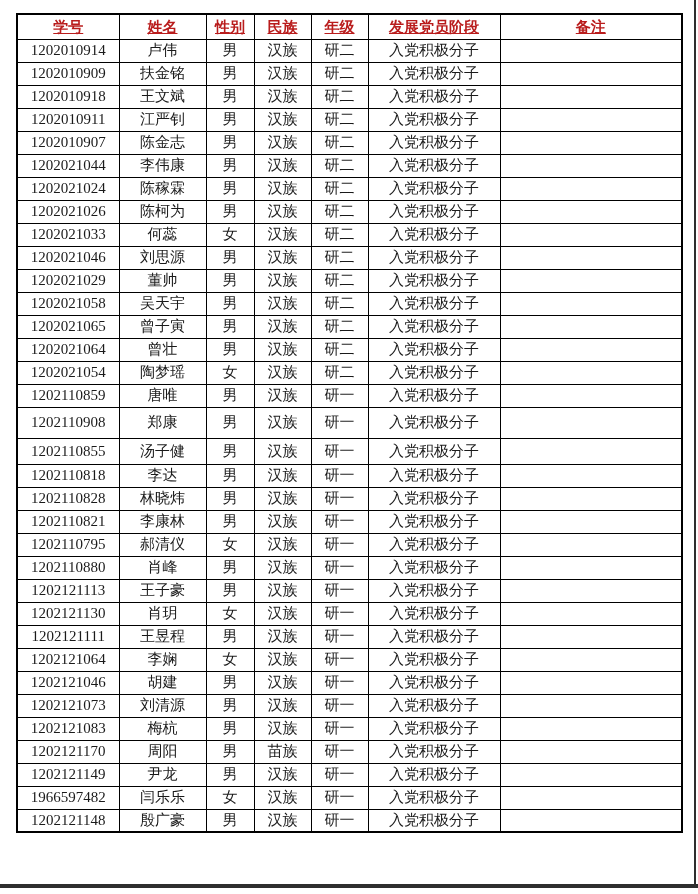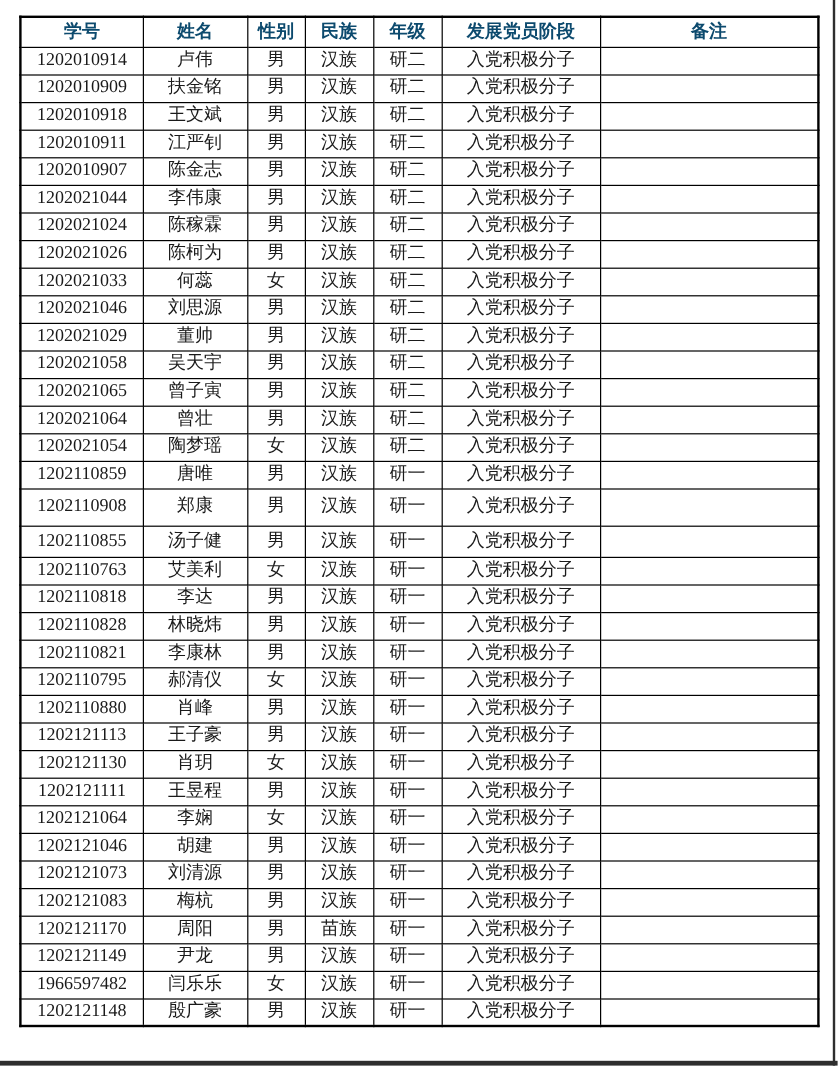--- a/index.html
+++ b/index.html
@@ -33,21 +33,22 @@
     font-size: 15px;
     line-height: 1.1;
     white-space: nowrap;
     overflow: hidden;
   }
   .doc-table thead tr {
     height: 25px;
   }
   .doc-table th {
     font-weight: bold;
-    color: #0c4a6e;
+    color: #b91c1c;
+    text-decoration: underline;
   }
   .doc-table tbody tr {
     height: 23px;
   }
   
   .doc-table tbody tr:nth-child(17) { height: 31px; }
   .doc-table tbody tr:nth-child(18) { height: 26px; }
 
   .page-edge-right {
     position: absolute;
@@ -249,29 +250,20 @@
         <tr>
           <td>1202110855</td>
           <td>汤子健</td>
           <td>男</td>
           <td>汉族</td>
           <td>研一</td>
           <td>入党积极分子</td>
           <td></td>
         </tr>
         <tr>
-          <td>1202110763</td>
-          <td>艾美利</td>
-          <td>女</td>
-          <td>汉族</td>
-          <td>研一</td>
-          <td>入党积极分子</td>
-          <td></td>
-        </tr>
-        <tr>
           <td>1202110818</td>
           <td>李达</td>
           <td>男</td>
           <td>汉族</td>
           <td>研一</td>
           <td>入党积极分子</td>
           <td></td>
         </tr>
         <tr>
           <td>1202110828</td>

